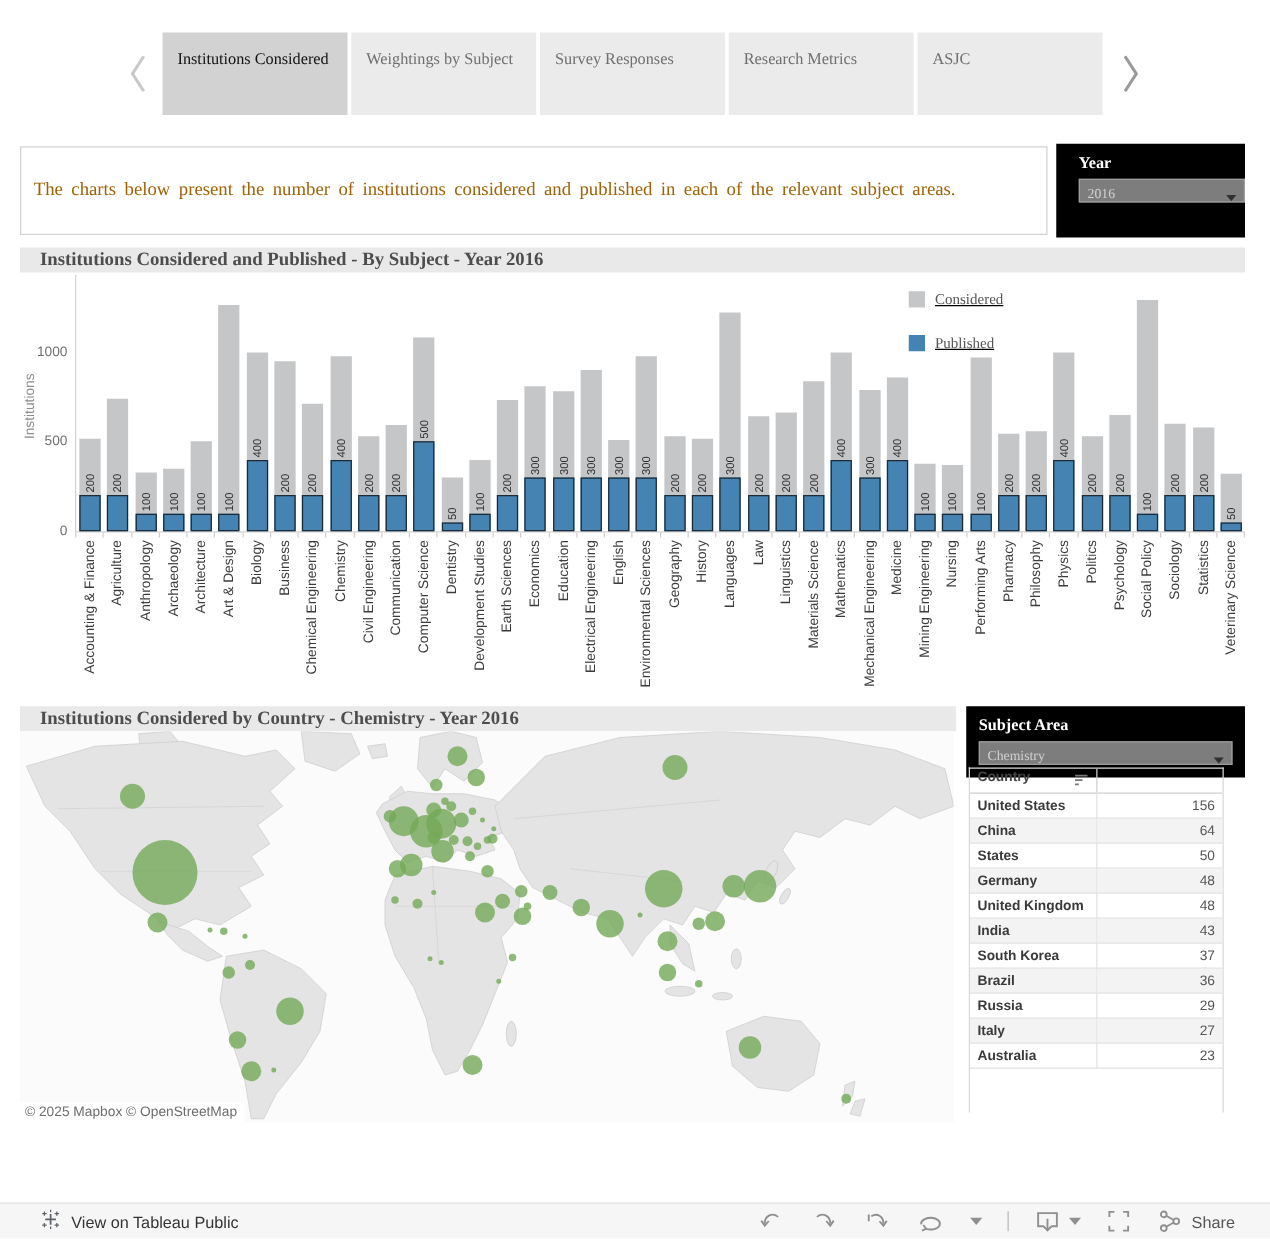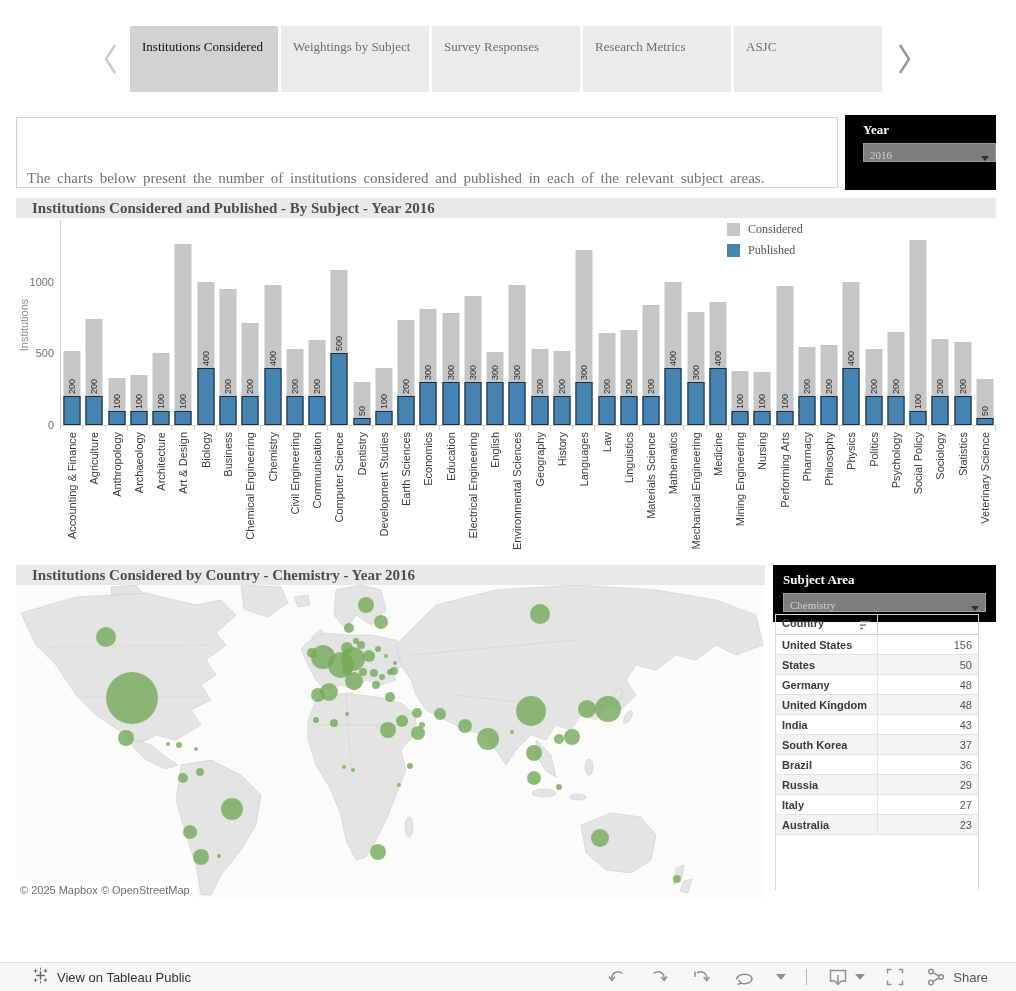--- a/index.html
+++ b/index.html
@@ -10,22 +10,22 @@
   .tabbar{position:absolute;left:130px;top:26px;display:flex;gap:3px;}
   .tab{width:148px;height:66px;background:#ebebeb;cursor:pointer;box-sizing:border-box;
        padding:13px 10px 0 12px;font-family:"Liberation Serif",serif;font-size:13px;color:#6f6f6f;}
   .tab.active{background:#d2d2d2;color:#111;}
   .tab-nav{position:absolute;top:40px;width:24px;height:38px;color:#c9c9c9;cursor:pointer;}
   .tab-nav.prev{left:99px;}
   .tab-nav.next{left:892px;color:#9a9a9a;}
 
   
   .intro{position:absolute;left:16px;top:117px;width:822px;height:71px;box-sizing:border-box;
-         border:1px solid #d4d4d4;display:flex;align-items:flex-end;padding:0 10px;
-         font-family:"Liberation Serif",serif;font-size:15px;color:#737373;text-align:justify;word-spacing:3px;}
+         border:1px solid #d4d4d4;display:flex;align-items:center;padding:0 10px;
+         font-family:"Liberation Serif",serif;font-size:15px;color:#a16207;text-align:justify;word-spacing:3px;}
   .filterpanel{position:absolute;background:#000;box-sizing:border-box;padding:7px 10px;}
   .filterpanel .flabel{font-family:"Liberation Serif",serif;font-weight:bold;font-size:13px;color:#fff;}
   .dropdown{margin-top:5px;height:19px;background:#7d7d7d;border:1px solid #9c9c9c;box-sizing:border-box;
             display:flex;align-items:flex-end;cursor:pointer;}
   .dropdown .dval{flex:1;padding-left:6px;font-family:"Liberation Serif",serif;font-size:11px;color:#d2d2d2;}
   .caret{width:0;height:0;border-left:4px solid transparent;border-right:4px solid transparent;
          border-top:5px solid #303030;margin-right:6px;}
   .year-panel{left:845px;top:115px;width:151px;height:75px;padding-left:18px;}
   .year-panel .dropdown{width:133px;}
   .subject-panel{left:773px;top:565px;width:223px;height:57px;}
@@ -47,21 +47,21 @@
   .cols{position:absolute;left:45px;top:0;width:935px;height:340px;display:flex;}
   .col{position:relative;flex:1;height:337px;}
   .col::after{content:'';position:absolute;right:0;top:206px;width:1px;height:4px;background:#cfcfcf;}
   .bar{position:absolute;left:50%;transform:translateX(-50%);width:17px;bottom:132px;box-sizing:border-box;}
   .bar.considered{background:#c5c6c8;}
   .bar.published{background:#4583b3;border:1px solid #1c2b36;}
   .vlabel{position:absolute;left:50%;transform:translateX(-50%) rotate(180deg);writing-mode:vertical-rl;
           font-size:9px;color:#2e2e2e;white-space:nowrap;}
   .xlabel{position:absolute;top:212px;left:50%;transform:translateX(-50%) rotate(180deg);
           writing-mode:vertical-rl;font-size:11px;color:#3c3c3c;white-space:nowrap;}
-  .legend{position:absolute;left:711px;top:2px;display:flex;flex-direction:column;gap:6px;}
+  .legend{position:absolute;left:711px;top:12px;display:flex;flex-direction:column;gap:20px;text-decoration:underline;}
   .legend-row{display:flex;align-items:center;gap:8px;cursor:pointer;}
   .swatch{width:13px;height:13px;}
   .legend-row span{font-family:"Liberation Serif",serif;font-size:12px;color:#555;}
 
   
   .map{position:absolute;left:16px;top:585px;width:747px;height:313px;background:#fbfbfb;overflow:hidden;}
   .map svg{display:block;}
   .bubble{fill:#74a958;fill-opacity:.8;cursor:pointer;}
   .attribution{position:absolute;left:0;bottom:0;background:rgba(255,255,255,.85);padding:2px 6px 2px 4px;
                font-size:11px;color:#6e6e6e;}
@@ -539,20 +539,24 @@
           </th>
           <th class="hval"></th>
         </tr>
       </thead>
       <tbody id="trows">
           <tr>
             <td class="cname">United States</td>
             <td class="cval">156</td>
           </tr>
           <tr>
+            <td class="cname">China</td>
+            <td class="cval">64</td>
+          </tr>
+          <tr>
             <td class="cname">States</td>
             <td class="cval">50</td>
           </tr>
           <tr>
             <td class="cname">Germany</td>
             <td class="cval">48</td>
           </tr>
           <tr>
             <td class="cname">United Kingdom</td>
             <td class="cval">48</td>

